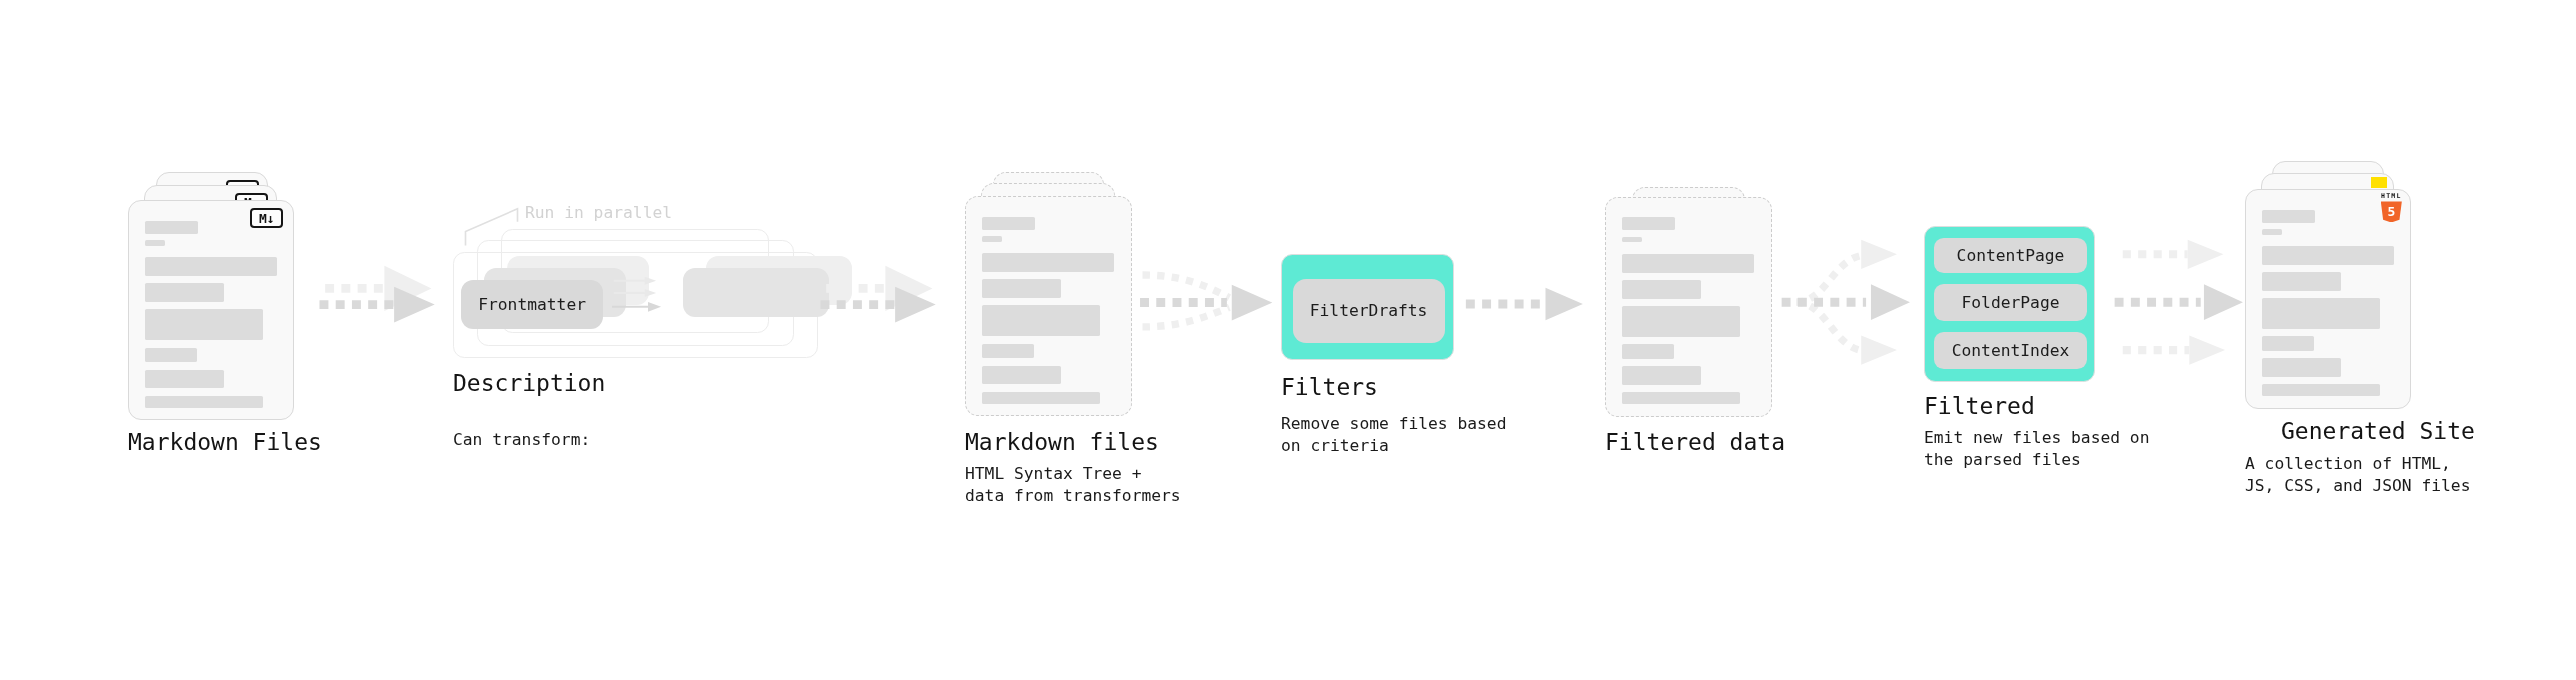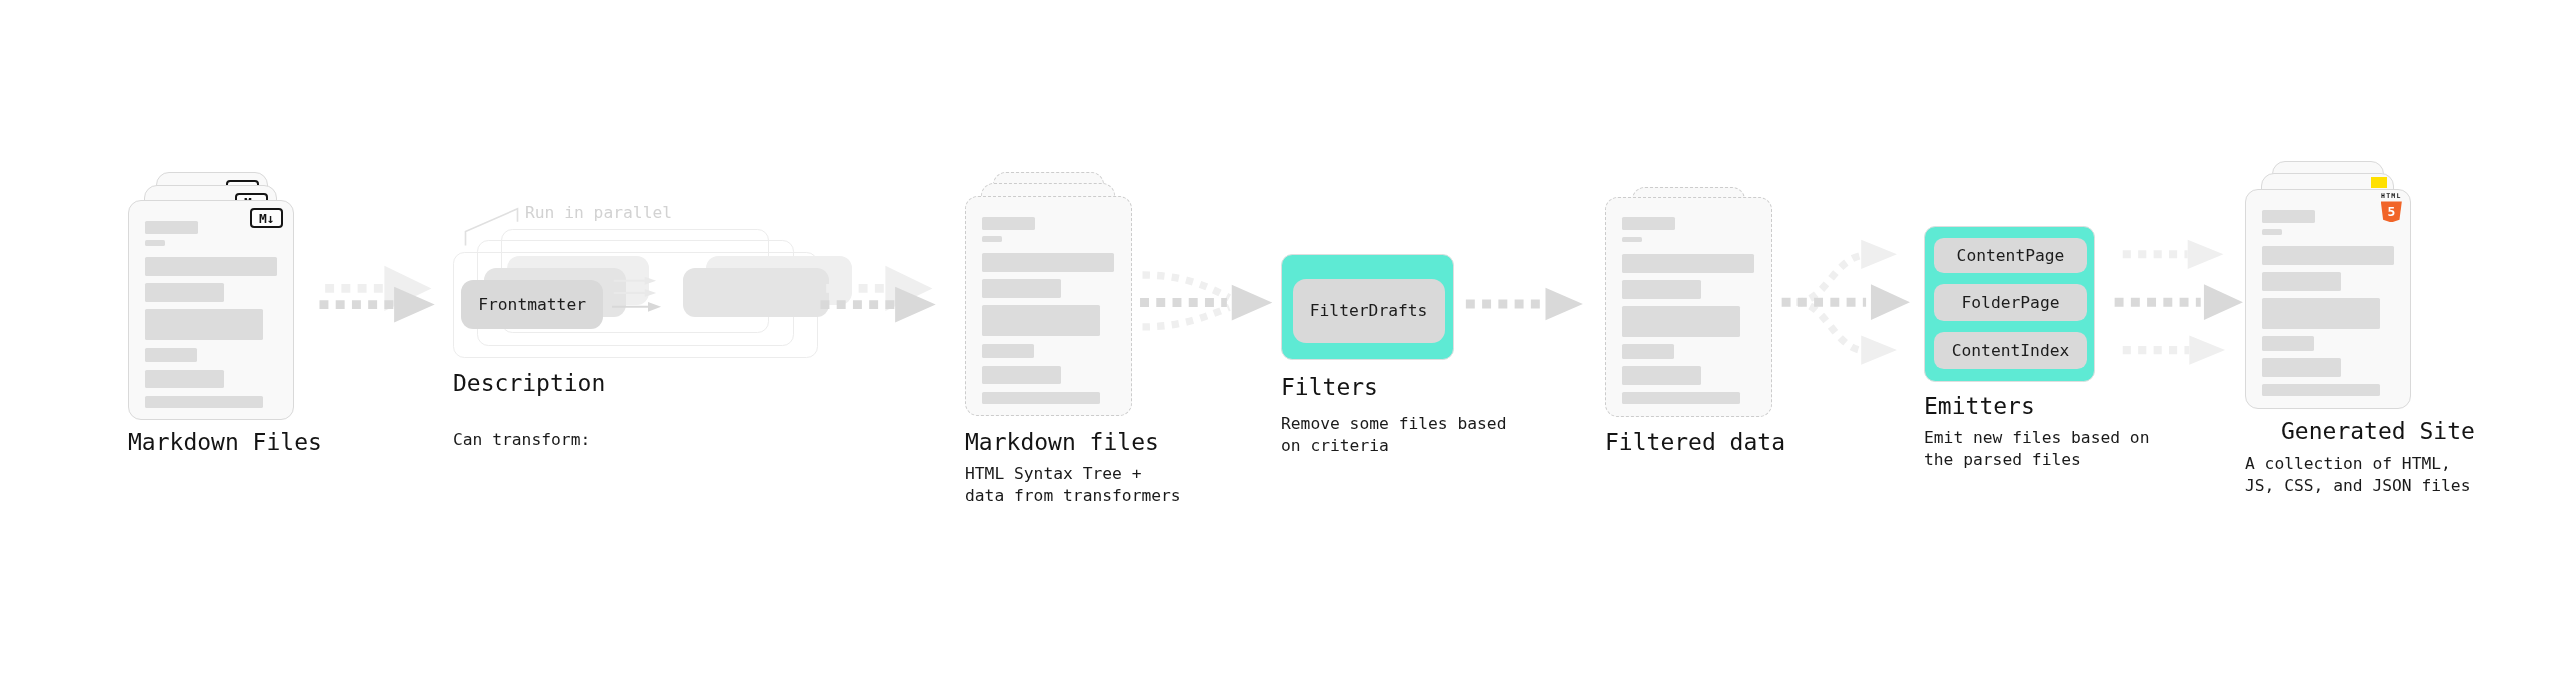--- a/index.html
+++ b/index.html
@@ -199,21 +199,21 @@
   <polygon points="100,120 100,156 144,138" fill="#efefef"></polygon>
   <line x1="2" y1="79" x2="106" y2="79" stroke="#d9d9d9" stroke-width="11" stroke-dasharray="11 9"></line>
   <polygon points="112,57 112,101 160,79" fill="#d9d9d9"></polygon>
 </svg>
 
 <div class="panel" style="left:1924px; top:226px; width:171px; height:156px;">
   <div class="pill" style="left:9px; top:11.4px; width:153px; height:35px; border-radius:9.8px;">ContentPage</div>
   <div class="pill" style="left:9px; top:57px; width:153px; height:37px; border-radius:9.8px;">FolderPage</div>
   <div class="pill" style="left:9px; top:105px; width:153px; height:37px; border-radius:9.8px;">ContentIndex</div>
 </div>
-<div class="h" style="left:1924px; top:393px;">Emitters</div>
+<div class="h" style="left:1924px; top:393px;">Filtered</div>
 <div class="d" style="left:1924px; top:427px;">Emit new files based on
 the parsed files</div>
 
 <svg class="abs" style="left:2113px; top:238px;" width="134" height="130" viewBox="0 0 165 160">
   <line x1="12" y1="20" x2="92" y2="20" stroke="#efefef" stroke-width="10" stroke-dasharray="10 9"></line>
   <polygon points="92,2 92,38 136,20" fill="#efefef"></polygon>
   <line x1="2" y1="79" x2="108" y2="79" stroke="#d9d9d9" stroke-width="11" stroke-dasharray="11 9"></line>
   <polygon points="112,57 112,101 160,79" fill="#d9d9d9"></polygon>
   <line x1="12" y1="138" x2="94" y2="138" stroke="#efefef" stroke-width="10" stroke-dasharray="10 9"></line>
   <polygon points="94,120 94,156 138,138" fill="#efefef"></polygon>

